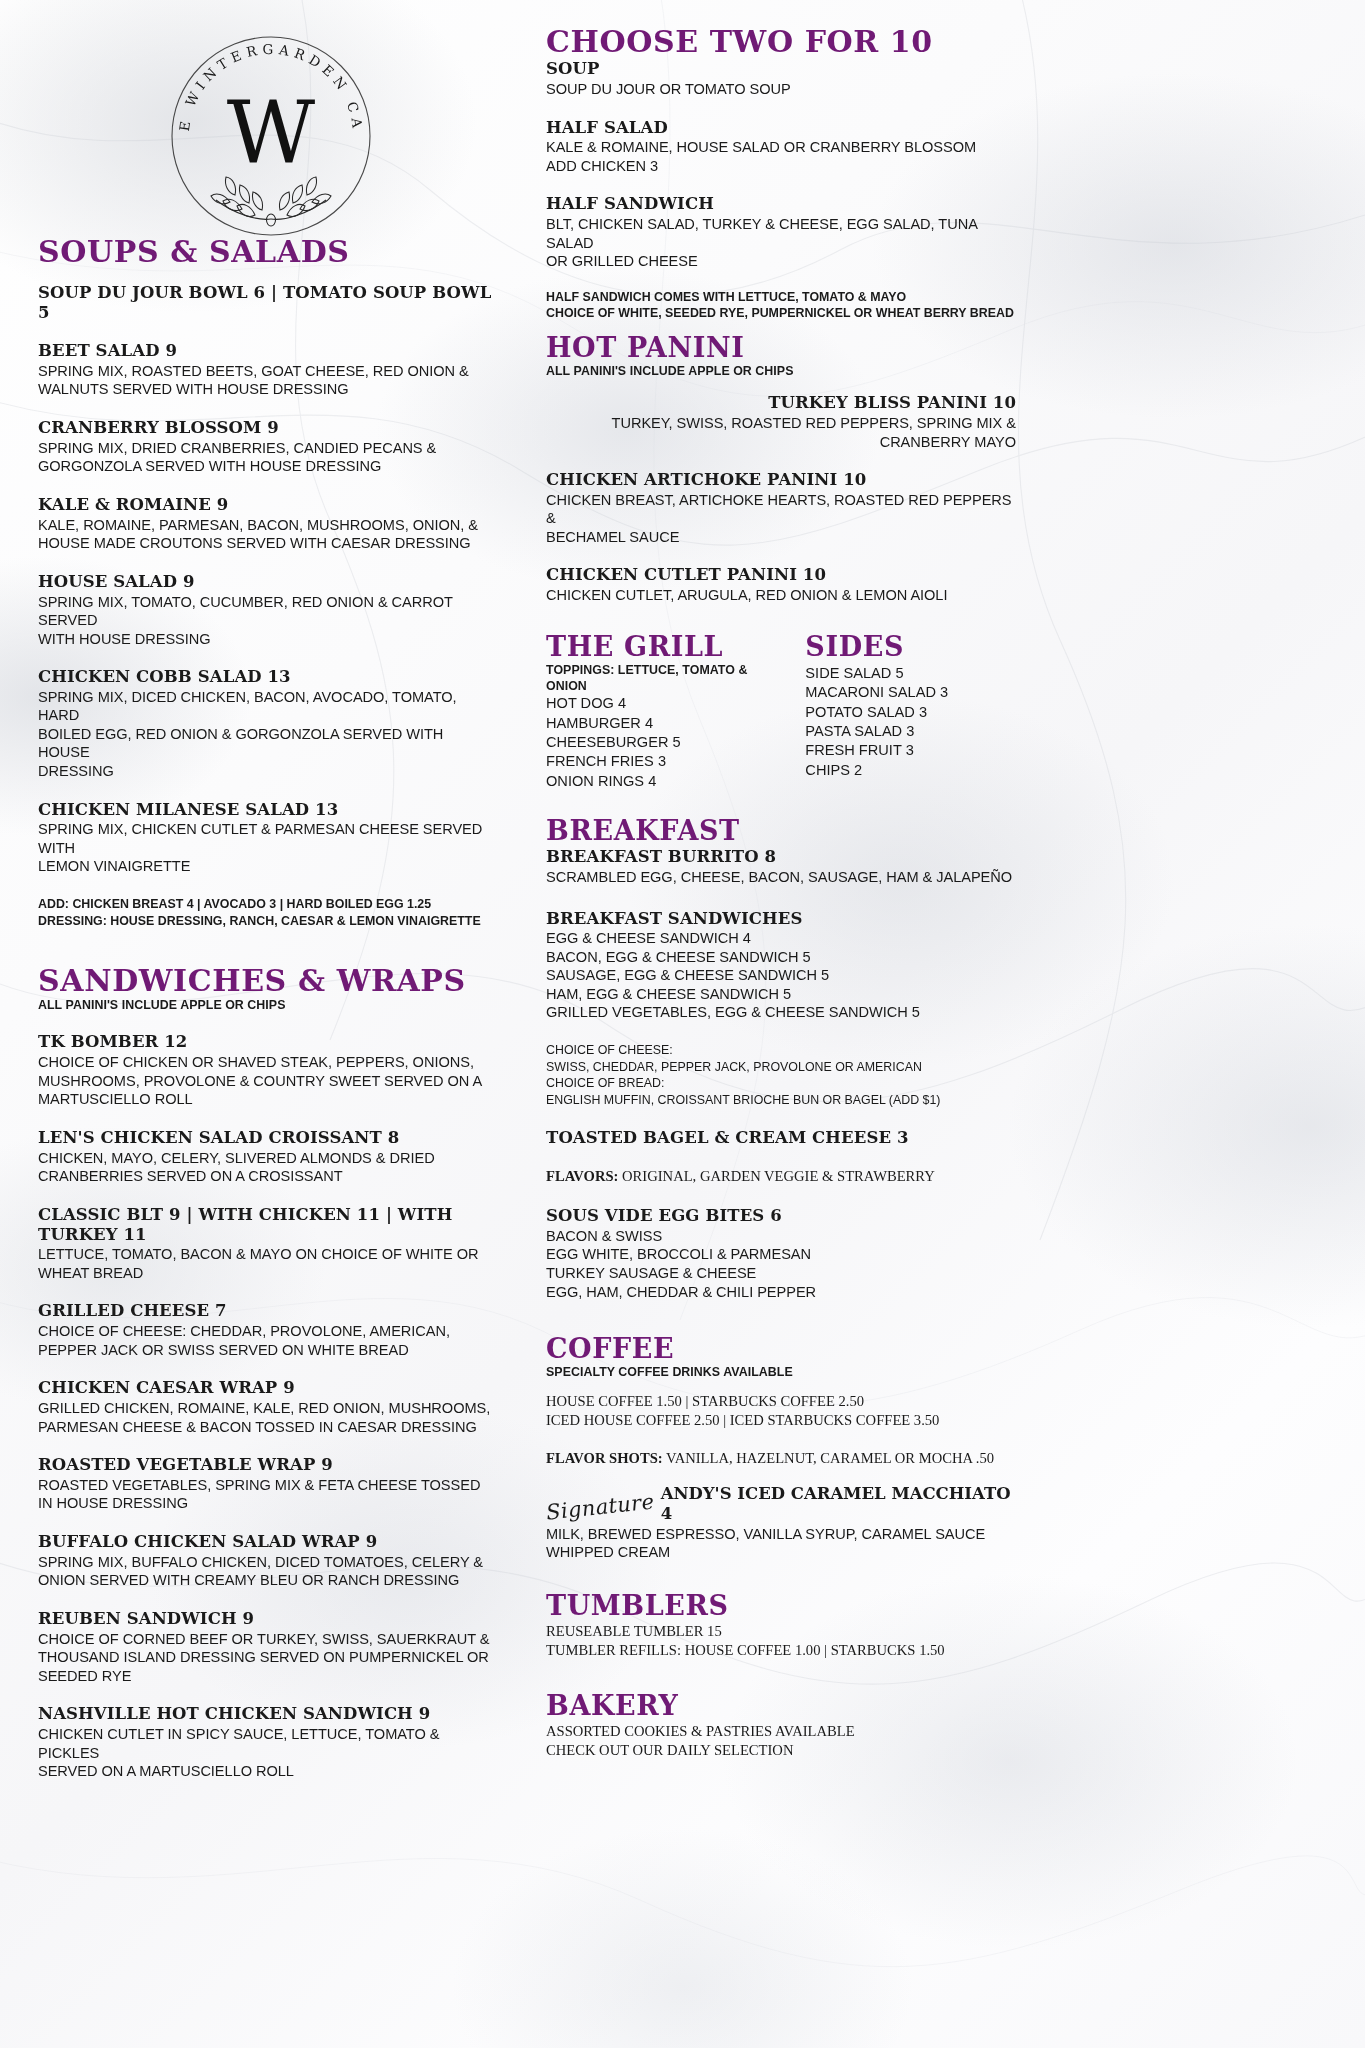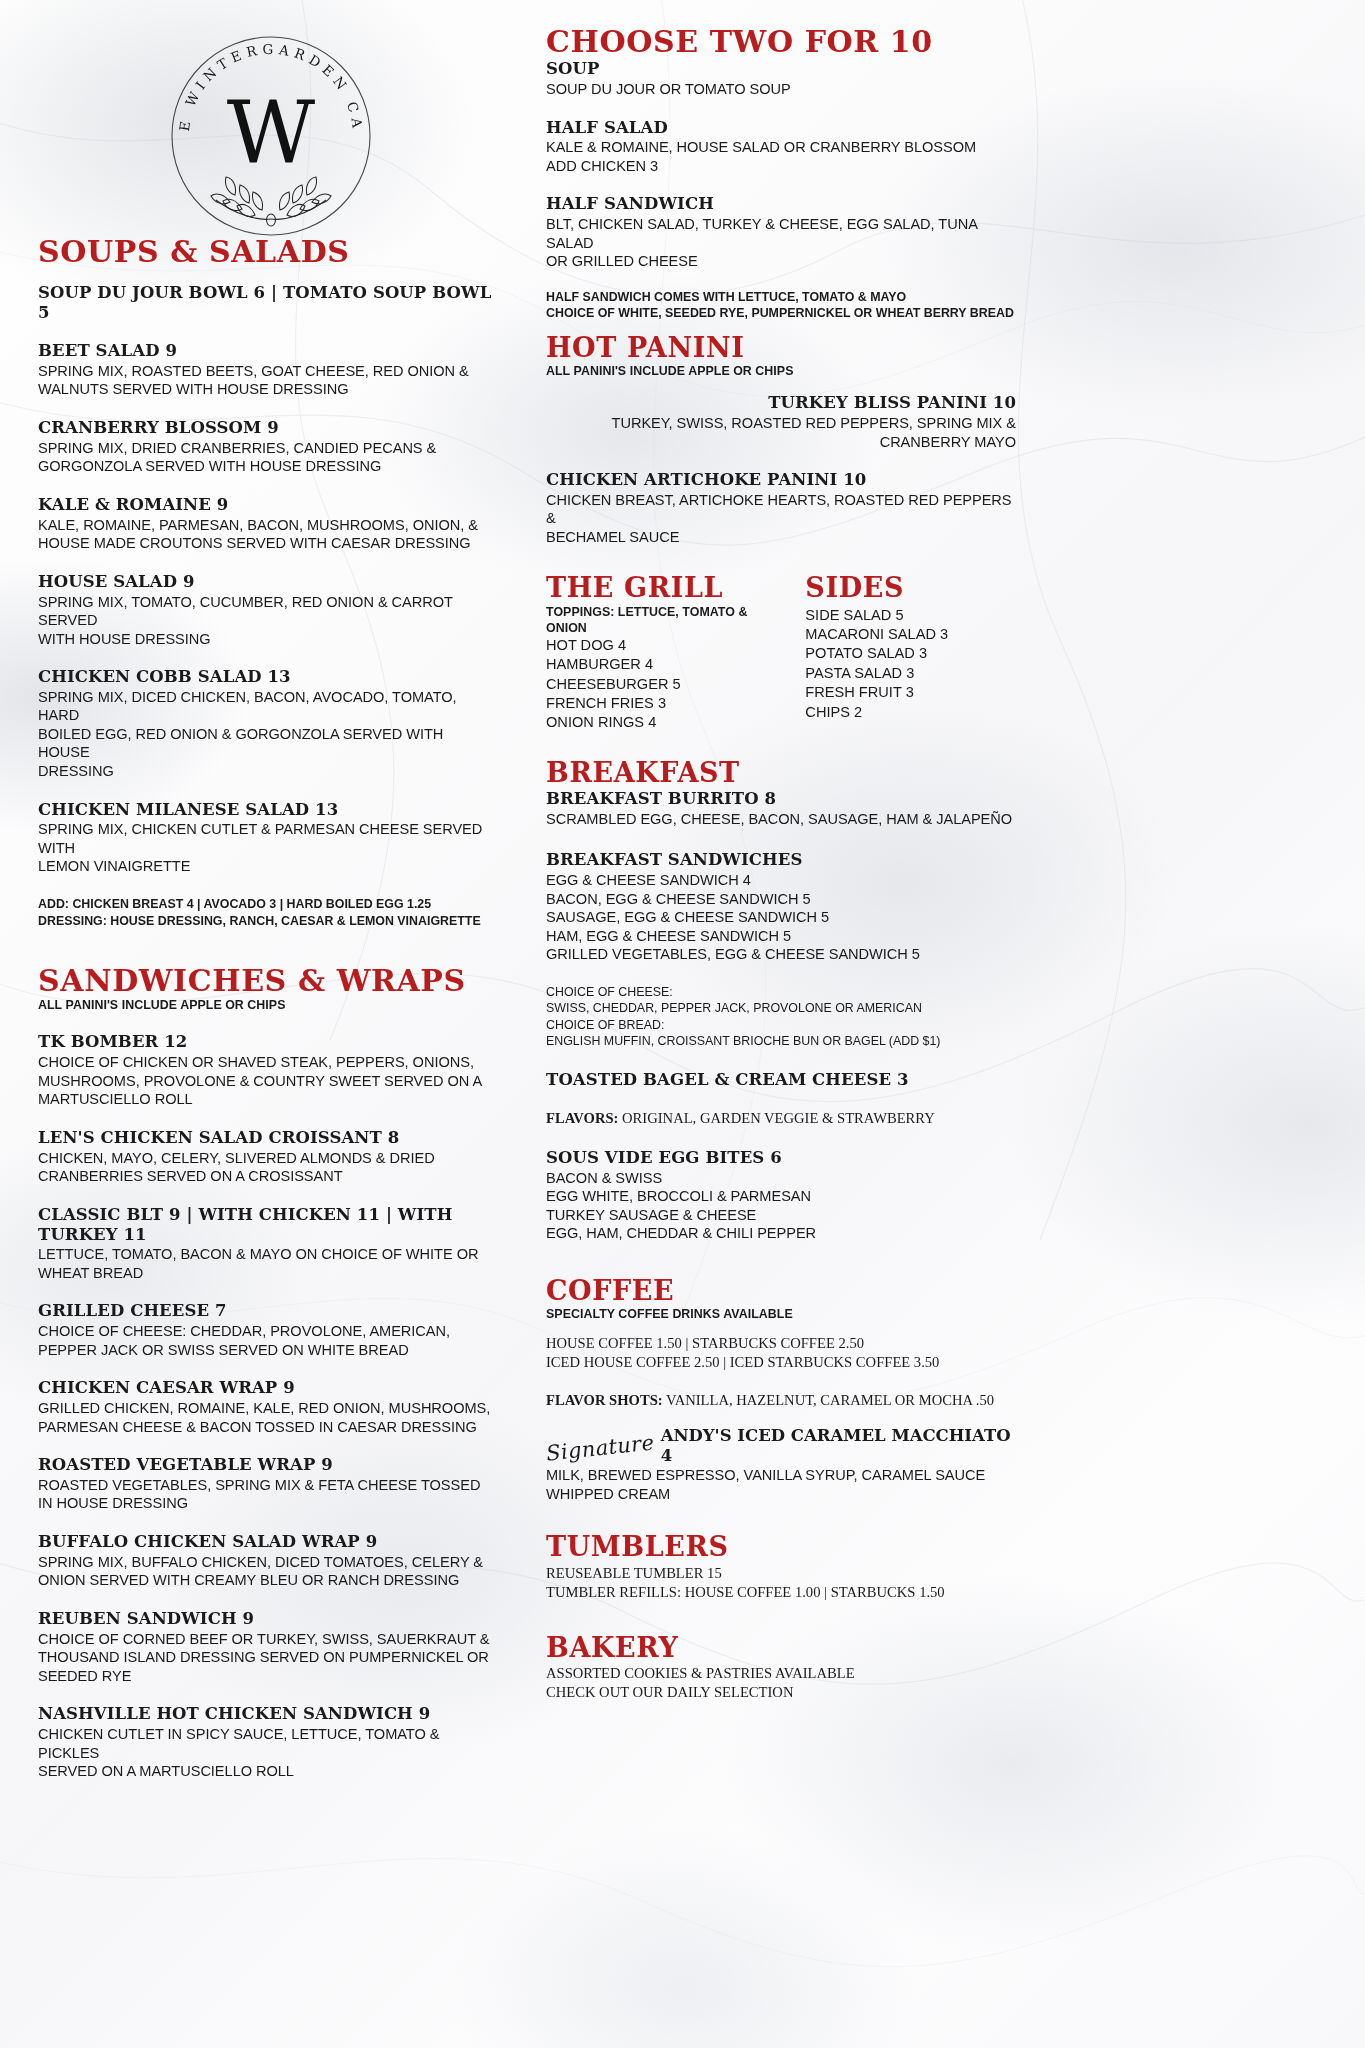--- a/index.html
+++ b/index.html
@@ -38,21 +38,21 @@
   .col-right{position:absolute;left:546px;top:26px;width:470px;}
 
   
   .sec-title{
     font-family:"DejaVu Serif",serif;
     font-weight:bold;
     font-size:30px;
     letter-spacing:.6px;
     line-height:1.04;
     margin:0 0 1px 0;
-    color:#b91c1c;
+    color:#701a75;
   }
   .sec-title.sm{font-size:27px;}
   .sec-sub{
     font-family:"DejaVu Serif",serif;
     font-weight:bold;
     font-size:16.5px;
     letter-spacing:.1px;
     line-height:1.18;
     margin:16px 0 0 0;
   }
@@ -305,20 +305,24 @@
     <div class="sec-note">ALL PANINI'S INCLUDE APPLE OR CHIPS</div>
 
     <div class="item tight">
       <div class="item-name">TURKEY BLISS PANINI 10</div>
       <div class="item-desc">TURKEY, SWISS, ROASTED RED PEPPERS, SPRING MIX &amp; CRANBERRY MAYO</div>
     </div>
     <div class="item">
       <div class="item-name">CHICKEN ARTICHOKE PANINI 10</div>
       <div class="item-desc">CHICKEN BREAST, ARTICHOKE HEARTS, ROASTED RED PEPPERS &amp;
 BECHAMEL SAUCE</div>
+    </div>
+    <div class="item">
+      <div class="item-name">CHICKEN CUTLET PANINI 10</div>
+      <div class="item-desc">CHICKEN CUTLET, ARUGULA, RED ONION &amp; LEMON AIOLI</div>
     </div>
 
     <div class="two-col">
       <div class="c1">
         <h1 class="sec-title sm">THE GRILL</h1>
         <div class="sec-note">TOPPINGS: LETTUCE, TOMATO &amp; ONION</div>
         <div class="list-line">HOT DOG 4</div>
         <div class="list-line">HAMBURGER 4</div>
         <div class="list-line">CHEESEBURGER 5</div>
         <div class="list-line">FRENCH FRIES 3</div>

